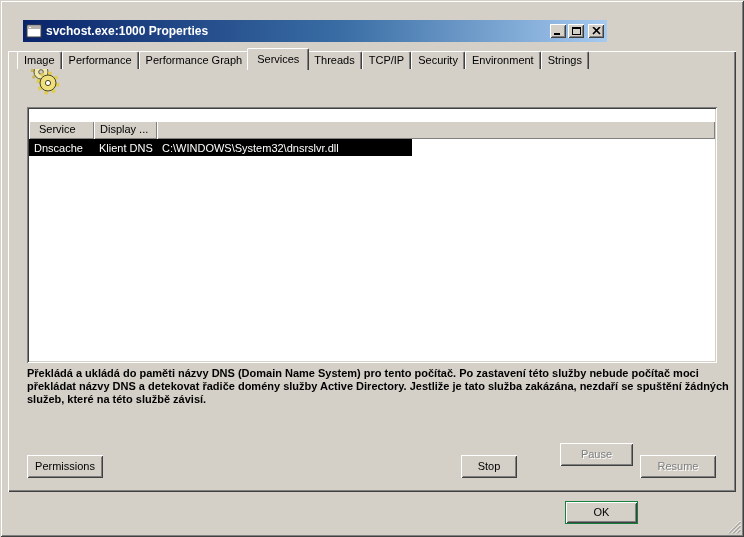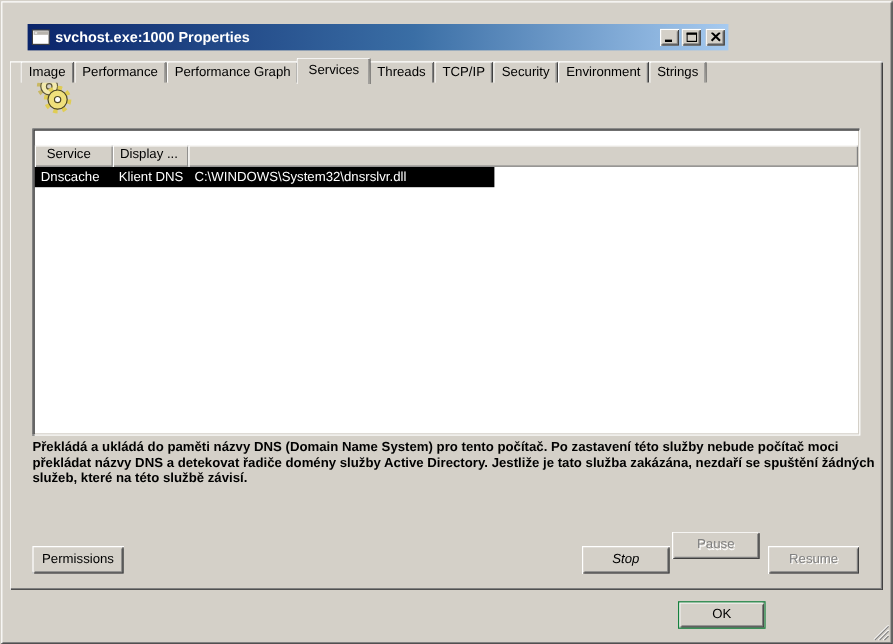--- a/index.html
+++ b/index.html
@@ -82,21 +82,21 @@
 
   
   .btn {
     position:absolute; height:23px; background:#d4d0c8; text-align:center; line-height:22px;
     box-shadow: inset 1px 1px 0 #ffffff, inset -1px -1px 0 #404040,
                 inset 2px 2px 0 #d4d0c8, inset -2px -2px 0 #808080;
     cursor:default; user-select:none;
   }
   .btn.disabled { color:#808080; text-shadow:1px 1px 0 #ffffff; }
   .btn-permissions { left:19px; top:404px; width:76px; }
-  .btn-stop   { left:477px; top:404px; width:73px;font-style:italic; }
+  .btn-stop   { left:453px; top:404px; width:56px; }
   .btn-pause  { left:552px; top:392px; width:73px; }
   .btn-resume { left:632px; top:404px; width:76px; }
   .btn-ok { left:565px; top:501px; width:73px; border:1px solid #15803d; line-height:20px; }
   .btn-cancel { left:654px; top:501px; width:73px; }
 
   .resize-grip { position:absolute; right:3px; bottom:3px; width:13px; height:13px; }
 </style>
 </head>
 <body>
 

